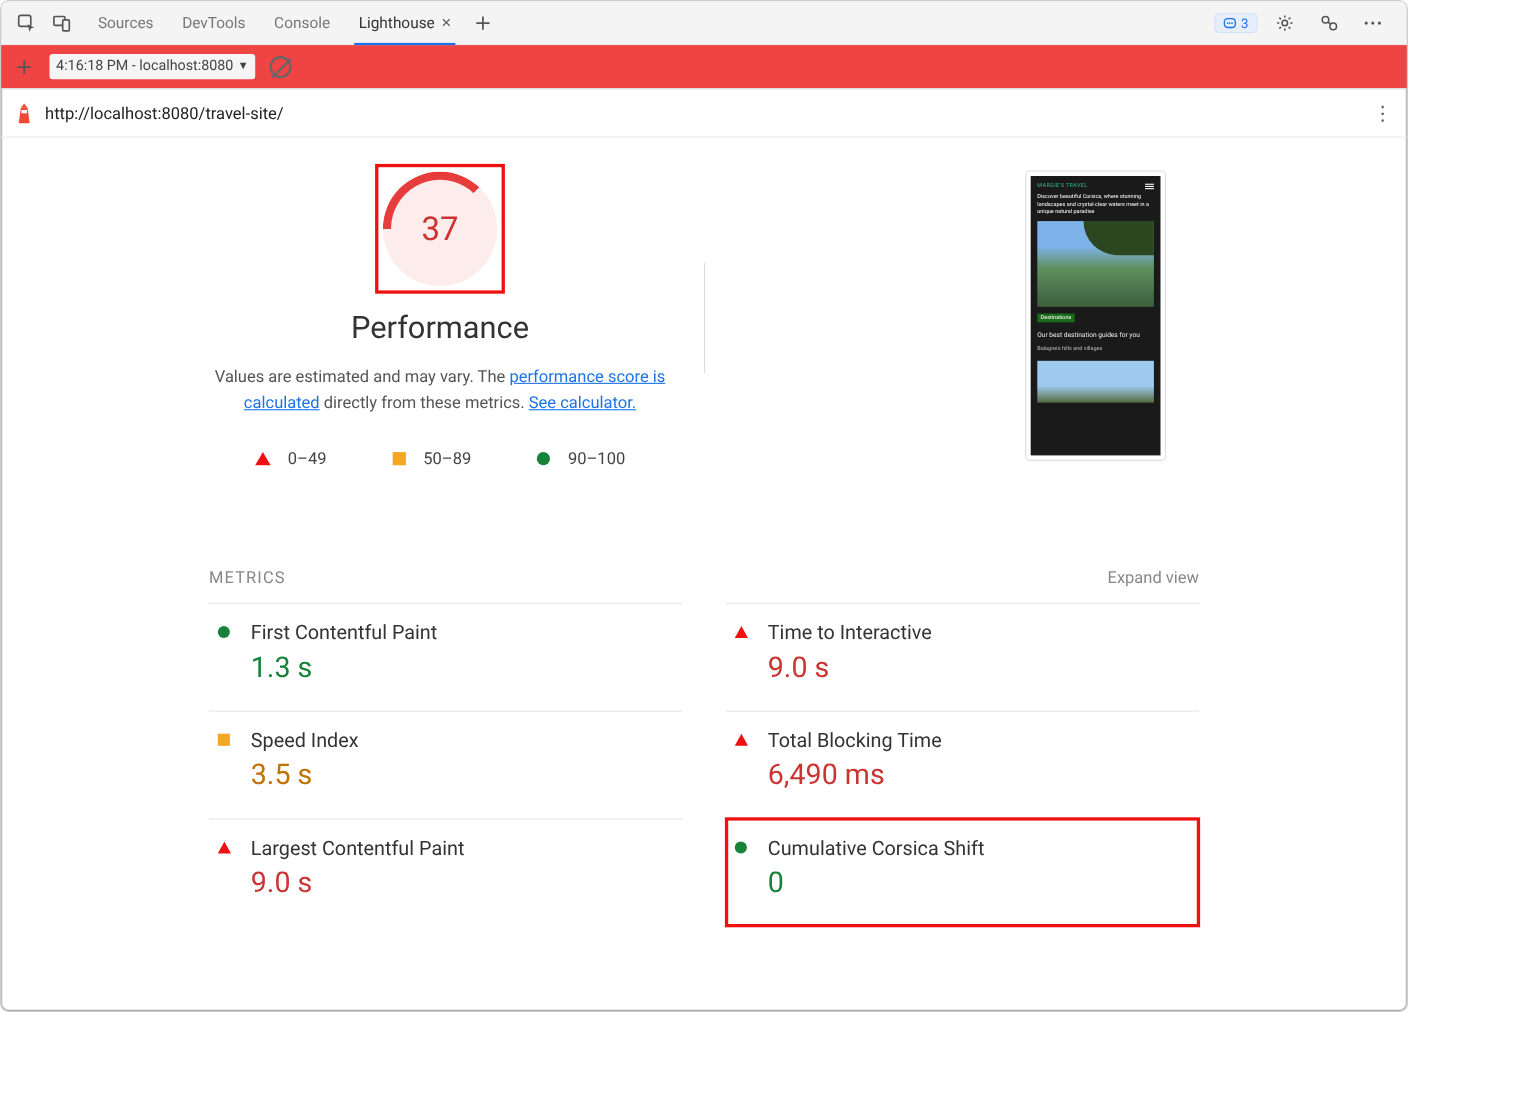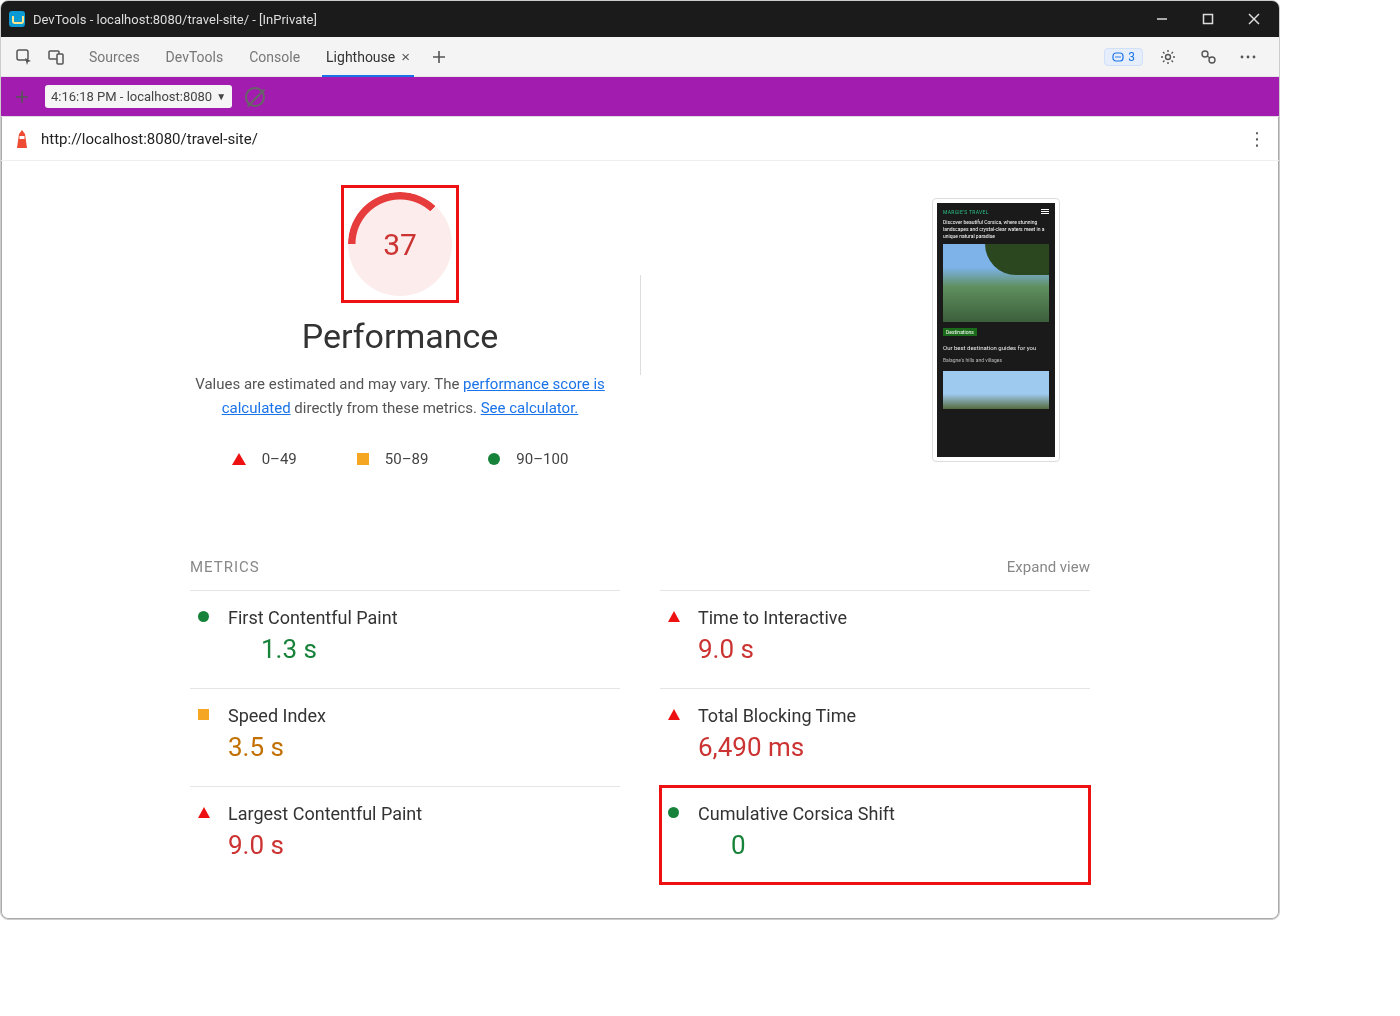--- a/index.html
+++ b/index.html
@@ -20,45 +20,45 @@
   .tabs { display:flex; gap:2px; margin-left:4px; }
   .tab { padding: 0 12px; height:40px; display:flex; align-items:center; color:#777; gap:6px; font-size:14px;justify-content:center; }
   .tab.active { color:#333; position:relative; }
   .tab.active::after { content:""; position:absolute; left:8px; right:8px; bottom:0; height:2px; background:#1a73e8; }
   .tab-close { font-size:15px; color:#555; font-family: Arial; }
   .tabbar .spacer { flex:1; }
   .right-icons { display:flex; align-items:center; gap:10px; padding-right:8px; }
   .pill { display:flex; align-items:center; gap:4px; background:#e6eefc; color:#1a73e8; border:1px solid #cfe0fb; border-radius:4px; padding:1px 7px; font-size:12px; }
 
   
-  .toolbar { height: 40px; background:#a21caf; border-bottom:1px solid #ddd; display:flex; align-items:center; padding:0 8px; gap:10px; }
+  .toolbar { height: 40px; background:#ef4444; border-bottom:1px solid #ddd; display:flex; align-items:center; padding:0 8px; gap:10px; }
   .toolbar .iconbtn { width:26px; height:26px; display:flex; align-items:center; justify-content:center; }
   .run-label { font-size:13px; color:#444; display:flex; align-items:center; gap:4px; background:#f5f5f5; padding:4px 6px; border-radius:3px;}
   .run-label .caret { font-size:10px; }
   .clearicon { width:20px; height:20px; border:2px solid #666; border-radius:50%; position:relative; }
   .clearicon::after { content:""; position:absolute; width:24px; height:2px; background:#666; top:8px; left:-3px; transform:rotate(-45deg); }
 
   
   .lh-header { height: 44px; display:flex; align-items:center; justify-content:space-between; padding: 0 12px; border-bottom:1px solid #eee; }
   .lh-header-left { display:flex; align-items:center; gap:10px; }
   .lh-logo svg { display:block; }
   .lh-url { font-size:15px; color:#222; }
   .kebab { font-size:18px; color:#555; letter-spacing:1px; }
 
   
   .report-wrap { flex:1; overflow-y:auto; position:relative; }
   .report { width: 900px; margin: 0 auto; padding: 24px 0 40px; }
-  .top-row { display:flex; justify-content:space-between; align-items:center; position:relative; }
+  .top-row { display:flex; justify-content:space-between; align-items:flex-start; position:relative; }
   .gauge-area { width: 420px; text-align:center; }
   .gauge-box { display:inline-block; border:3px solid #e11; padding:4px; }
   .gauge { width:104px; height:104px; position:relative; margin:0 auto; }
   .gauge-bg { position:absolute; inset:0; border-radius:50%; background:#fdecec; }
   .gauge-arc { position:absolute; inset:0; border-radius:50%; background: conic-gradient(#e63c3c 0deg 133deg, transparent 133deg 360deg); -webkit-mask: radial-gradient(circle, transparent 44px, #000 45px); mask: radial-gradient(circle, transparent 44px, #000 45px); transform: rotate(-90deg); }
   .gauge-num { position:absolute; inset:0; display:flex; align-items:center; justify-content:center; font-size:30px; color:#c33; }
-  .perf-title { font-size:34px; color:#333; margin-top:10px; font-weight:400; }
+  .perf-title { font-size:28px; color:#333; margin-top:10px; font-weight:400; }
   .desc { margin-top:16px; font-size:15px; color:#555; line-height:1.6; }
   .desc a { color:#1a73e8; text-decoration:underline; }
 
   .legend { display:flex; justify-content:center; gap:60px; margin-top:30px; font-size:15px; color:#444; }
   .legend-item { display:flex; align-items:center; gap:16px; }
   .tri-red { width:0; height:0; border-left:7px solid transparent; border-right:7px solid transparent; border-bottom:12px solid #e11; }
   .sq-orange { width:12px; height:12px; background:#f5a623; }
   .circ-green { width:12px; height:12px; border-radius:50%; background:#178239; }
 
   .vline { position:absolute; left:450px; top:90px; width:1px; height:100px; background:#ddd; }
@@ -80,62 +80,38 @@
 
   
   .metrics { margin-top:90px; }
   .metrics-head { display:flex; justify-content:space-between; align-items:center; color:#888; font-size:15px; padding-bottom:14px; }
   .metrics-head-left { letter-spacing:1px; }
   .metrics-grid { display:grid; grid-template-columns: 1fr 1fr; column-gap:40px; }
   .metric { border-top:1px solid #e5e5e5; padding:16px 8px 24px 8px; display:flex; gap:16px; align-items:flex-start; }
   .metric-ind { width:14px; margin-top:4px; flex-shrink:0; }
   .metric-label { font-size:18px; color:#333; }
   .metric-val { font-size:26px; margin-top:6px; }
-  .val-green { color:#178239;margin-left:33px; }
+  .val-green { color:#178239; }
   .val-red { color:#c33; }
   .val-orange { color:#c27000; }
   .tri-red-s { width:0; height:0; border-left:6px solid transparent; border-right:6px solid transparent; border-bottom:11px solid #e11; }
   .sq-orange-s { width:11px; height:11px; background:#f5a623; }
   .circ-green-s { width:11px; height:11px; border-radius:50%; background:#178239; }
   .highlight { outline:3px solid #e11; outline-offset:-2px; }
 
   
   .report-wrap::-webkit-scrollbar { width:14px; }
   .report-wrap::-webkit-scrollbar-thumb { background:#c1c1c1; border-radius:7px; }
   .report-wrap::-webkit-scrollbar-track { background:#f0f0f0; }
 </style>
 </head>
 <body>
 
 <div class="window">
 
-  <div class="titlebar">
-    <div class="title-left">
-      <span class="title-icon"></span>
-      <span>DevTools - localhost:8080/travel-site/ - [InPrivate]</span>
-    </div>
-    <div class="title-controls">
-      <div class="tctl">
-        <svg width="12" height="12">
-            <line x1="1" y1="6" x2="11" y2="6" stroke="#ddd" stroke-width="1.5"></line>
-          </svg>
-      </div>
-      <div class="tctl">
-        <svg width="12" height="12">
-            <rect x="1.5" y="1.5" width="9" height="9" fill="none" stroke="#ddd" stroke-width="1.5"></rect>
-          </svg>
-      </div>
-      <div class="tctl">
-        <svg width="12" height="12">
-            <line x1="1" y1="1" x2="11" y2="11" stroke="#ddd" stroke-width="1.5"></line>
-            <line x1="11" y1="1" x2="1" y2="11" stroke="#ddd" stroke-width="1.5"></line>
-          </svg>
-      </div>
-    </div>
-  </div>
 
   <div class="tabbar">
     <div class="iconbtn">
       <svg width="18" height="18" viewBox="0 0 18 18" fill="none" stroke="#555" stroke-width="1.5">
           <rect x="2" y="2" width="11" height="10" rx="2"></rect>
           <path d="M10 10 L16 13 L13 14 L12 17 Z" fill="#555" stroke="none"></path>
         </svg>
     </div>
     <div class="iconbtn">
       <svg width="18" height="18" viewBox="0 0 18 18" fill="none" stroke="#555" stroke-width="1.5">

